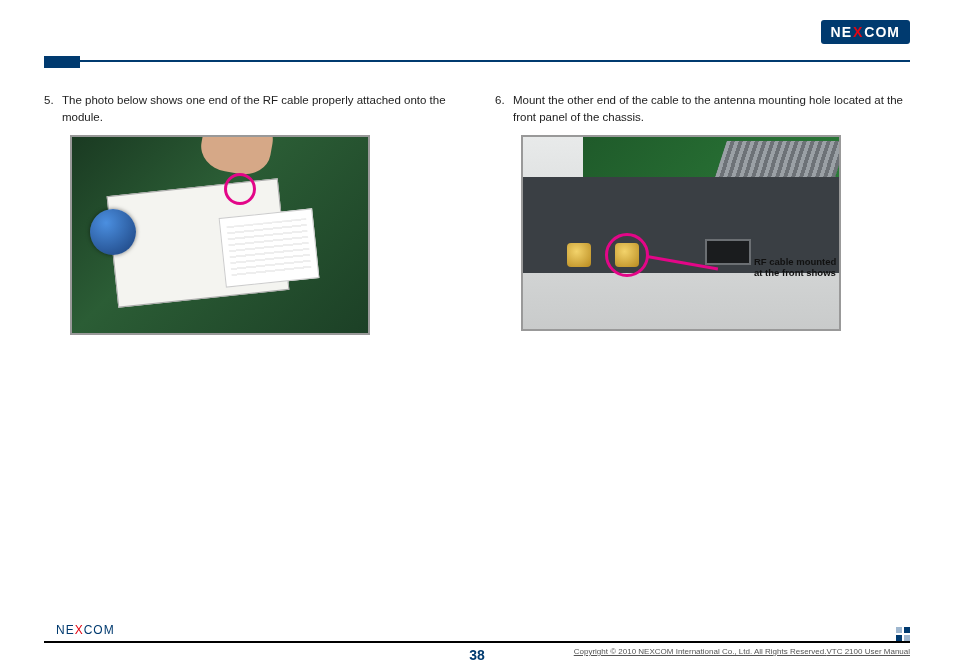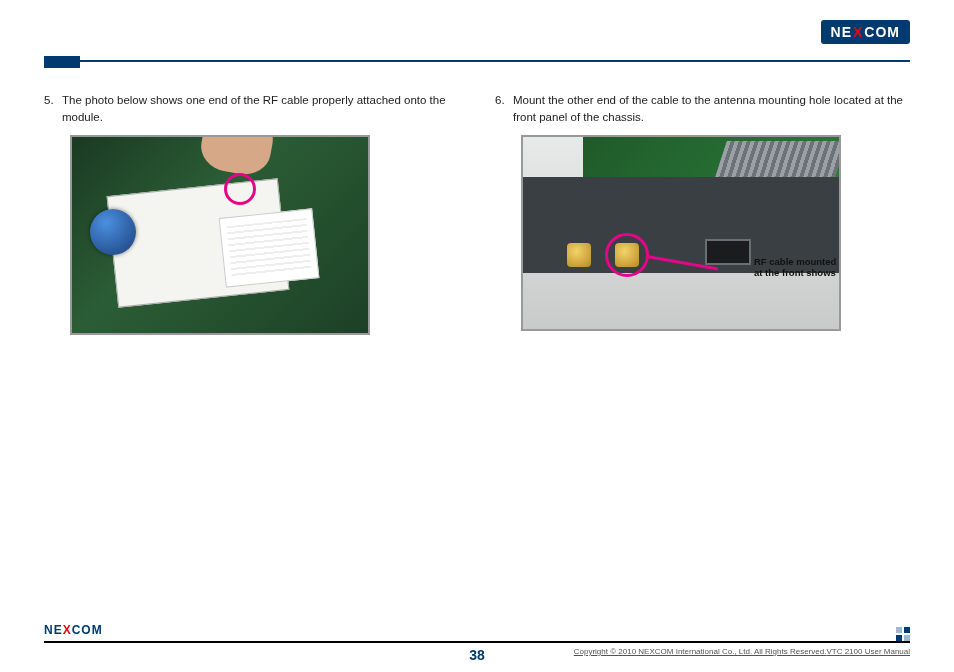--- a/index.html
+++ b/index.html
@@ -212,25 +212,25 @@
     padding-top:4px;
     display:flex;
     align-items:flex-start;
     justify-content:flex-end;
     font-size:8px;
     color:#555;
     text-decoration:underline;
   }
   .footer-logo {
     position:absolute;
-    left:0;
+    left:12px;
     top:-18px;
     background:transparent;
     color:#003a6f;
-    font-weight:bold;
+    font-weight:normal;
     font-size:12px;
     letter-spacing:1px;
   }
   .footer-logo .x { color:#e30613; }
   .footer-squares {
     position:absolute;
     right:0;
     top:-14px;
     display:grid;
     grid-template-columns: 6px 6px;

